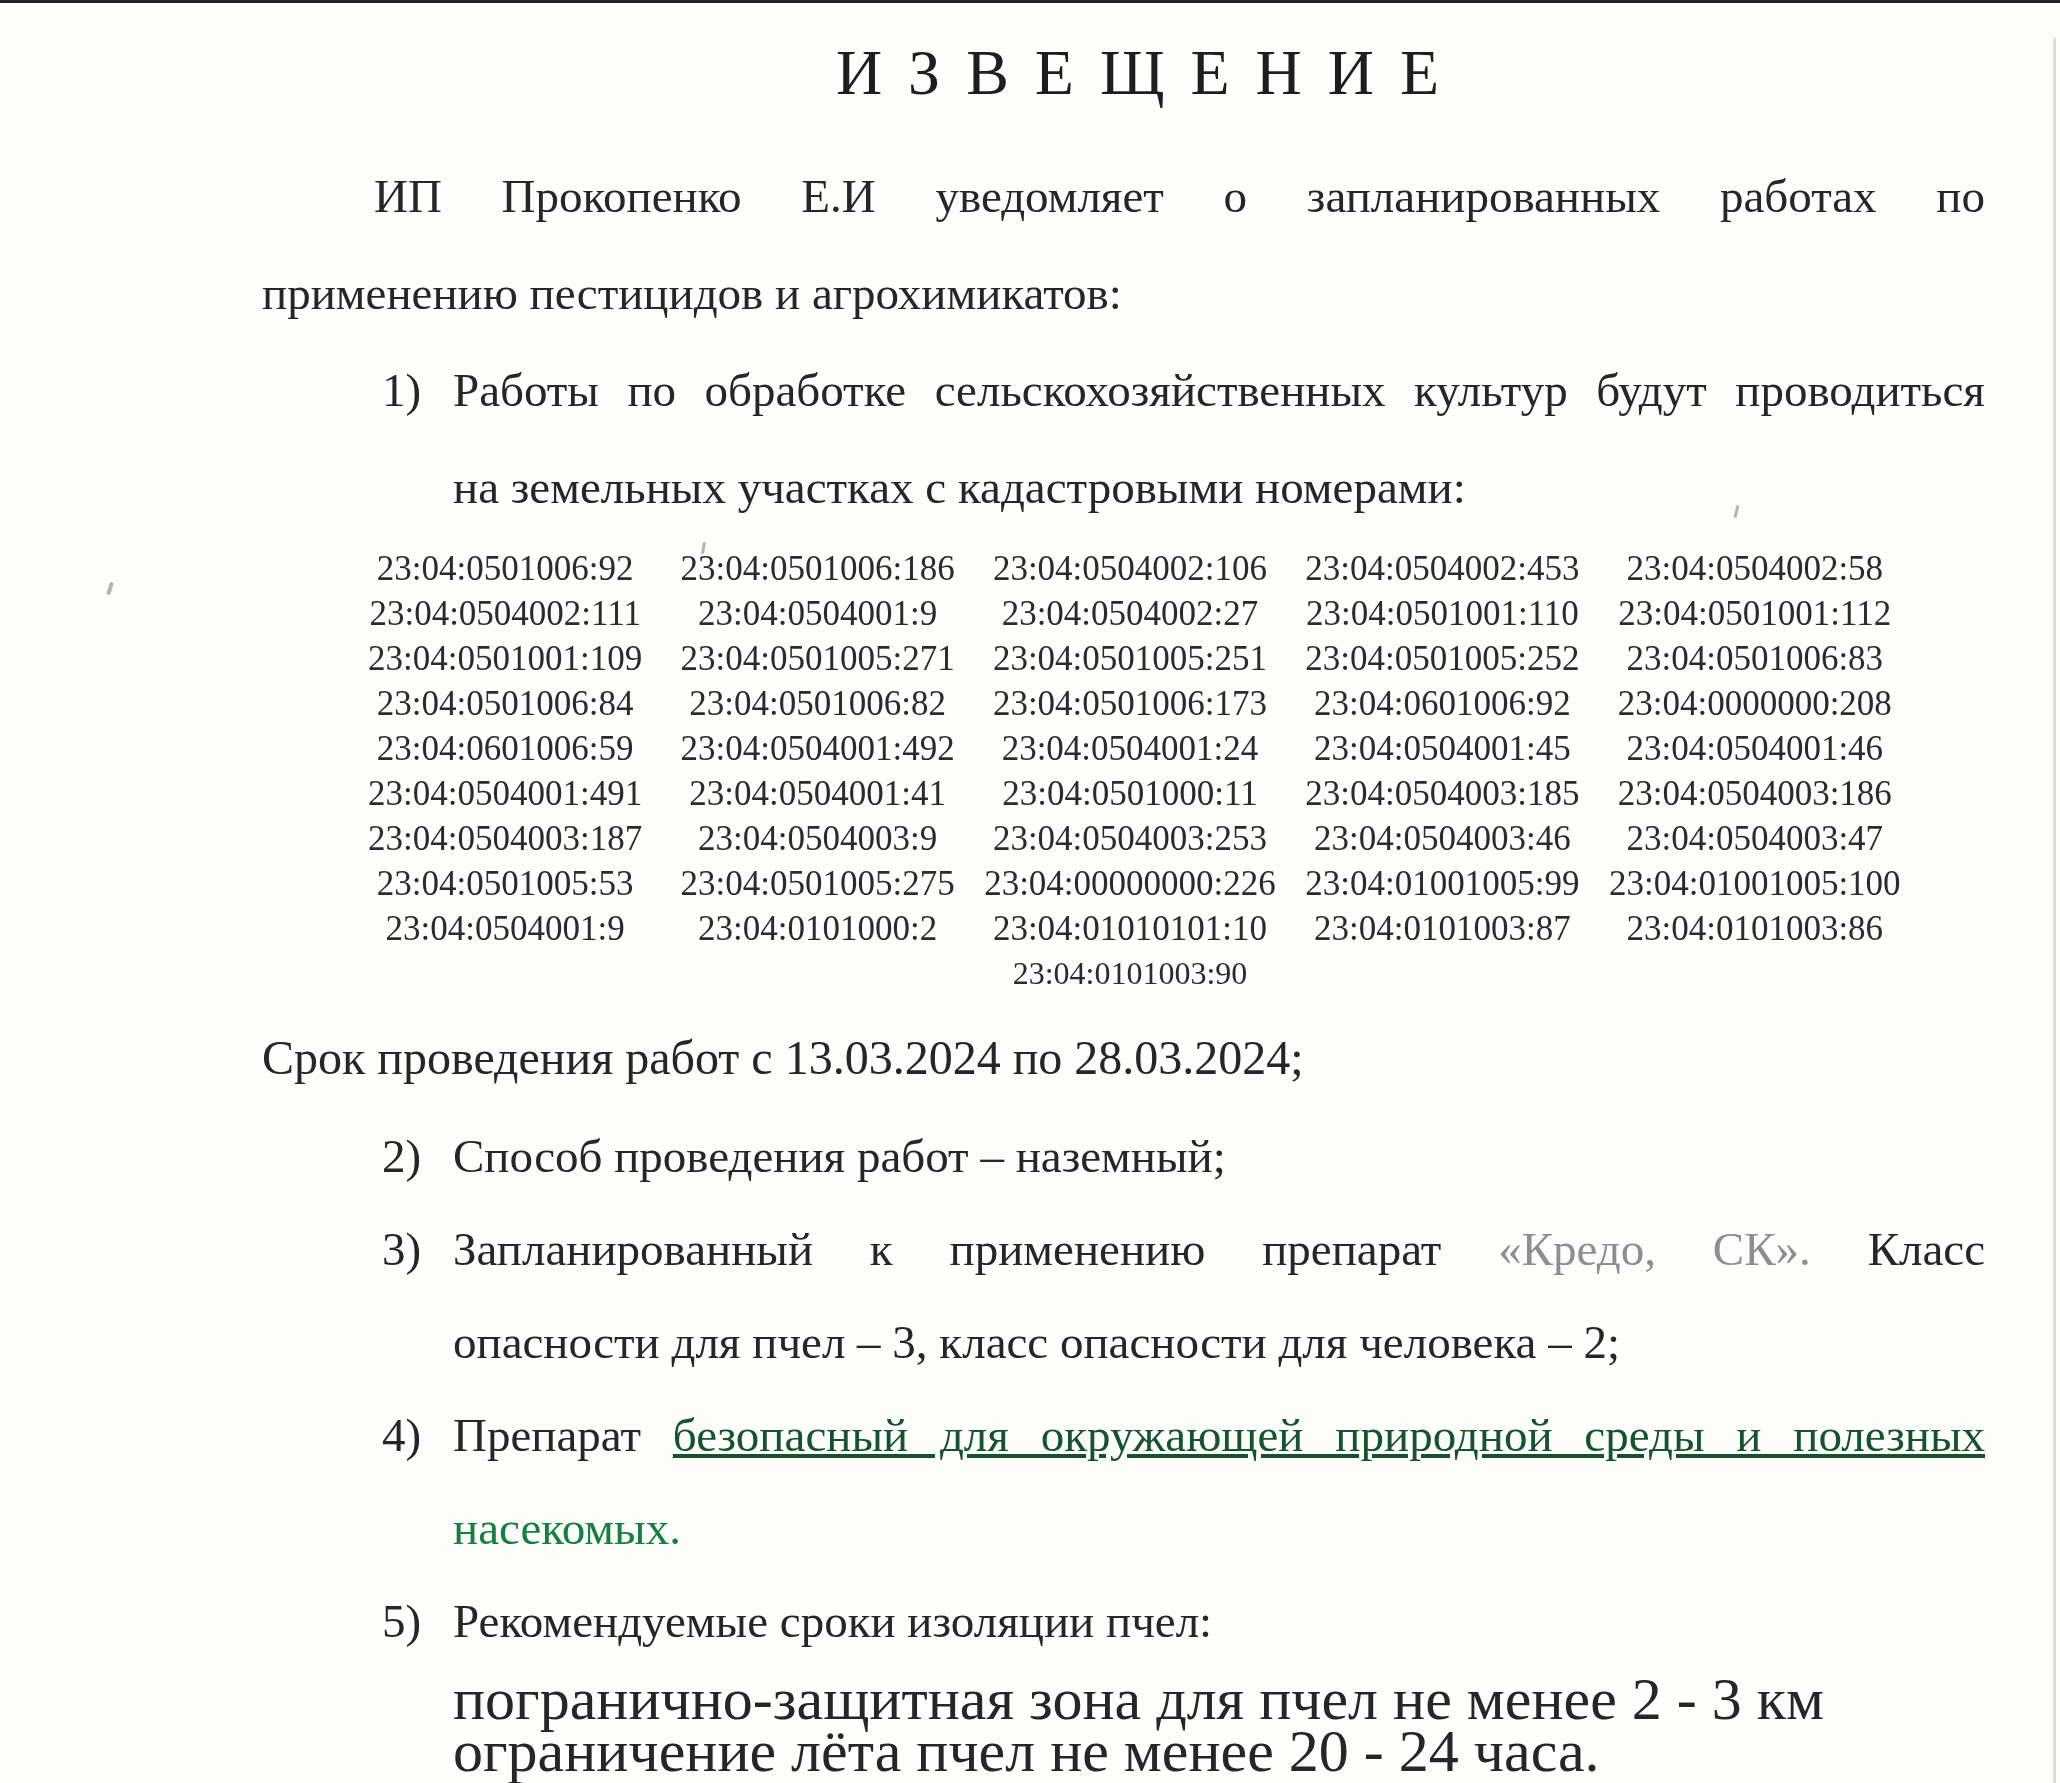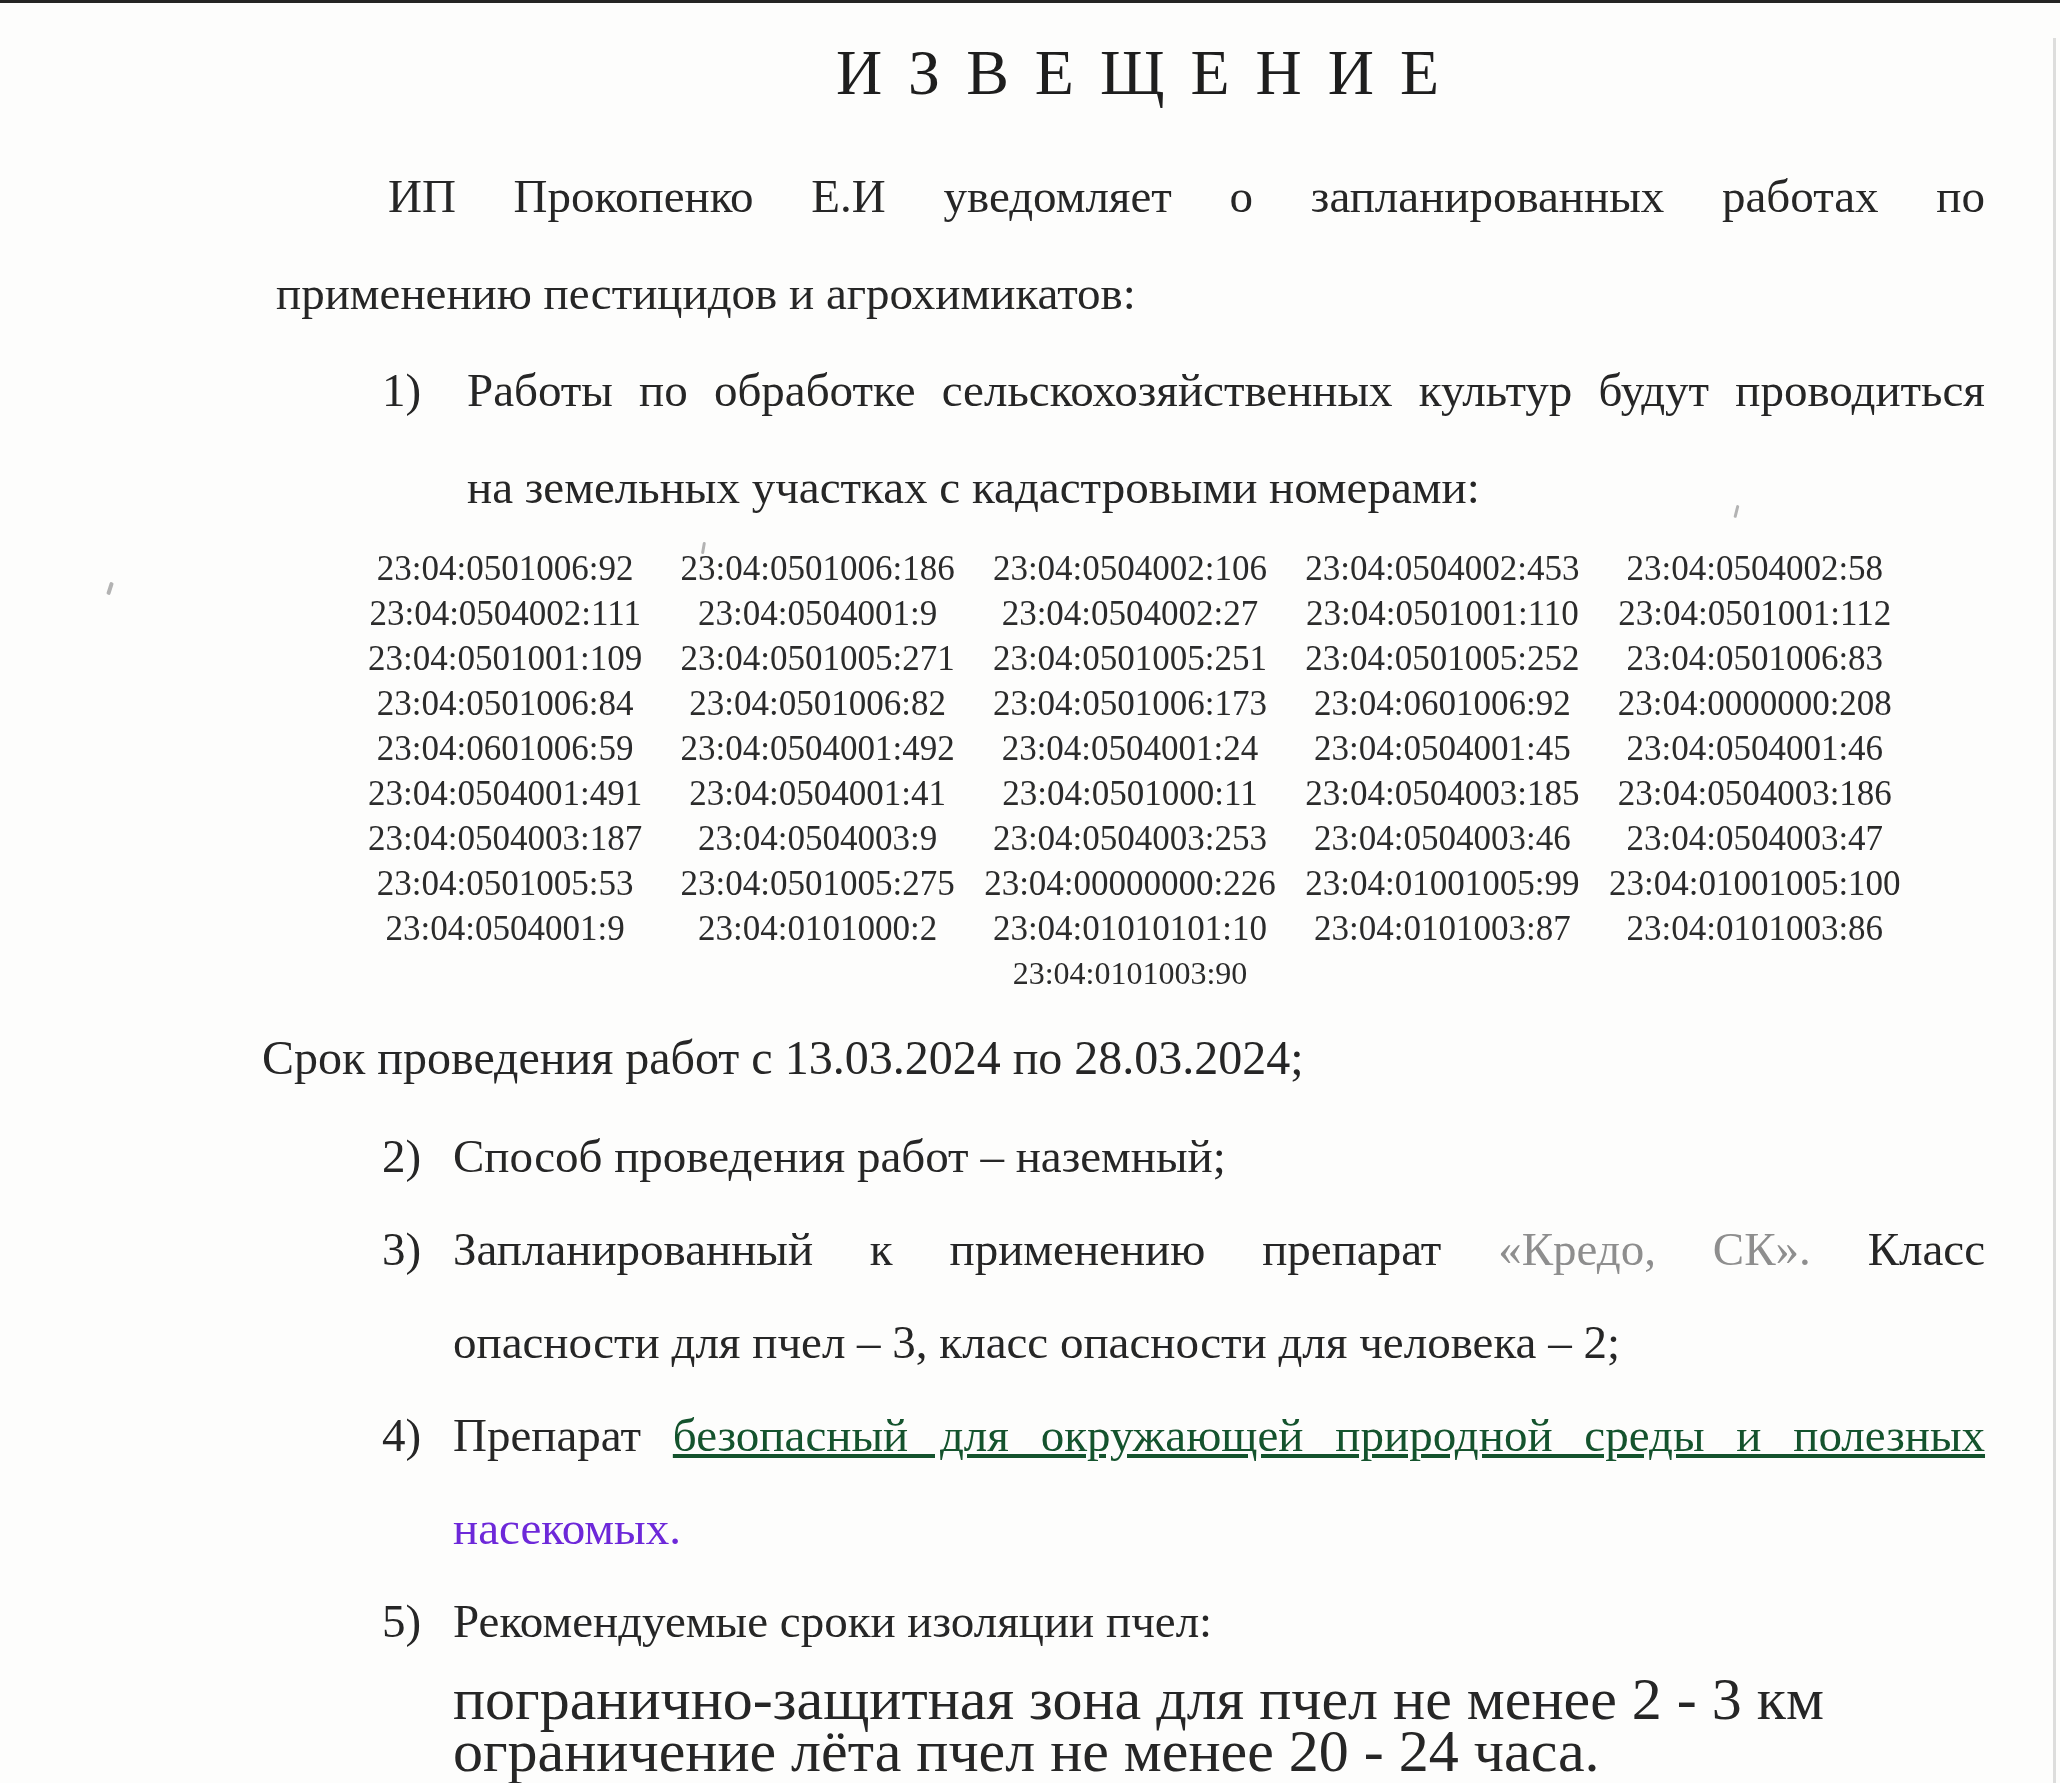--- a/index.html
+++ b/index.html
@@ -21,21 +21,21 @@
     margin-top:37px;
     font-size:64px;
     line-height:71px;
     letter-spacing:5px;
     text-align:center;
     text-indent:33px;
     color:#1e1e1e;
     white-space:nowrap;
   }
 
-  .bline { font-size:47px; line-height:97px;margin-left:14px; }
+  .bline { font-size:47px; line-height:97px; }
   .ll    { font-size:47px; line-height:93px; }
   .stretch { text-align:justify; text-align-last:justify; }
   .indent1 { padding-left:112px; }
 
   .intro { margin-top:40px; }
 
   .item { position:relative; }
   .num  { position:absolute; left:120px; top:0; }
   .itext { padding-left:191px; }
 
@@ -56,21 +56,21 @@
     font-size:32px; line-height:45px;
     color:#2b2b2b;
   }
 
   .period { margin-top:13.3px; font-size:48px; line-height:97px; }
 
   .lower { margin-top:3.3px; }
 
   .gray-drug  { color:#8e8e8e; }
   .gray-text  { color:#14532d;text-decoration:underline; }
-  .gray-text2 { color:#6d28d9; }
+  .gray-text2 { color:#15803d; }
 
   .bees { margin-top:5px; }
   .bee  { font-size:60px; line-height:52px; padding-left:191px; }
 
   
   .edge-top   { position:absolute; top:0; left:0; width:100%; height:3.3px; background:#242424; }
   .edge-right { position:absolute; top:38px; right:4.2px; width:2.5px; bottom:0; background:#dddddc; }
   .speck      { position:absolute; background:#b3b3b3; border-radius:1.7px; }
   .speck.s1 { left:108px;  top:582px; width:4.2px;  height:13.3px; transform:rotate(18deg); }
   .speck.s2 { left:702px;  top:542px; width:3.3px;  height:11.6px; transform:rotate(10deg); }

